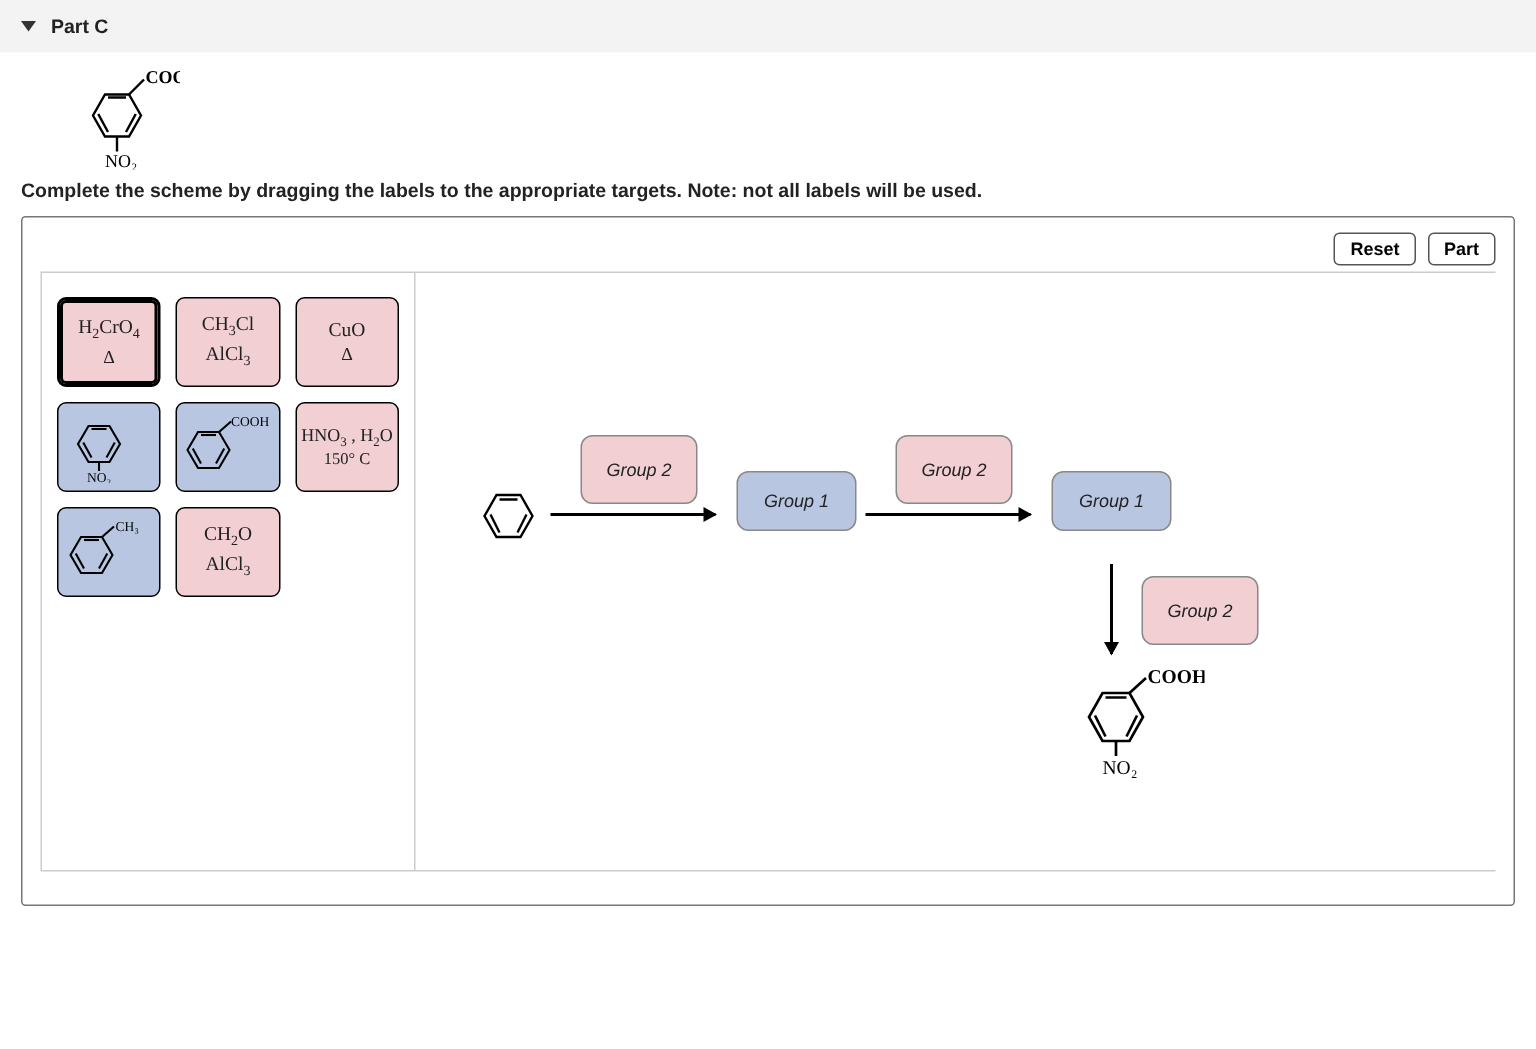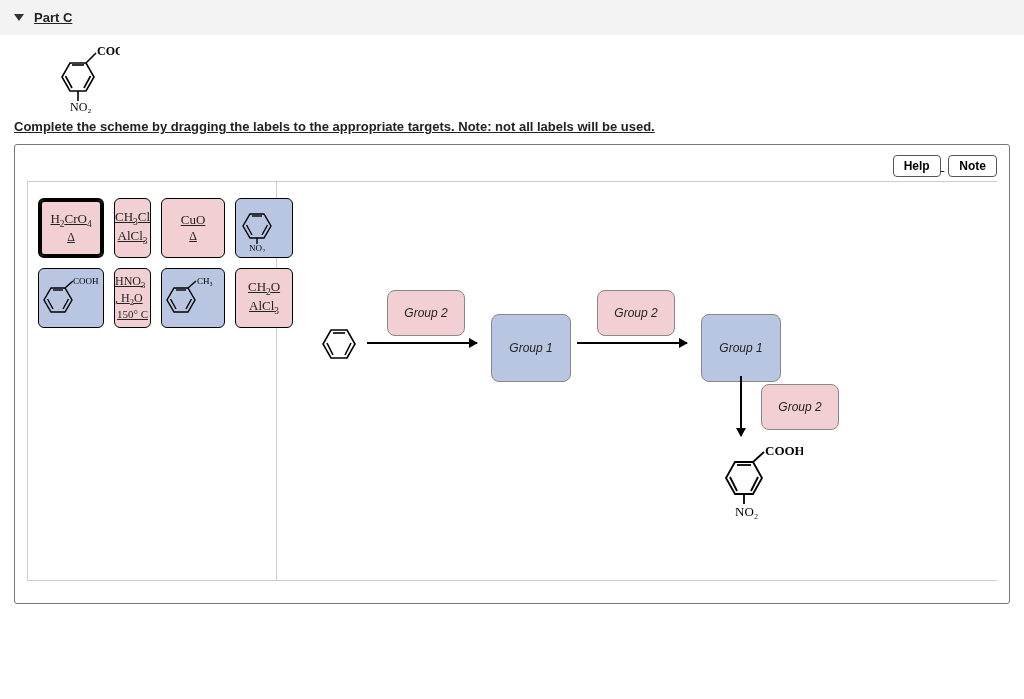--- a/index.html
+++ b/index.html
@@ -1,18 +1,18 @@
 <!DOCTYPE html>
 <html><head>
 <meta charset="utf-8">
 <style>
   * { box-sizing: border-box; }
   body { margin: 0; font-family: Arial, Helvetica, sans-serif; background: #fff; font-size: 13px; color: #222; }
 
-  .wrap { width: 1024px; text-decoration: underline; }
+  .wrap { width: 1024px; }
 
   .part-header {
     background: #f3f3f3;
     padding: 10px 14px;
     display: flex;
     align-items: center;
     gap: 10px;
     font-weight: bold;
   }
   .caret-down {
@@ -56,21 +56,21 @@
     border-top: 1px solid #ccc;
     border-bottom: 1px solid #ccc;
   }
 
   .palette {
     width: 250px;
     border-right: 1px solid #ccc;
     border-left: 1px solid #ccc;
     padding: 16px 10px;
     display: grid;
-    grid-template-columns: 1fr 1fr 1fr 1fr;
+    grid-template-columns: 1fr 1fr 1fr;
     grid-auto-rows: 60px;
     gap: 10px;
   }
 
   .tile {
     border: 1px solid #000;
     border-radius: 6px;
     display: flex;
     flex-direction: column;
     align-items: center;
@@ -81,21 +81,21 @@
     line-height: 1.25;
   }
   .tile.pink { background: #f1cfd3; }
   .tile.blue { background: #b8c6e2; }
   .tile.selected { box-shadow: 0 0 0 2px #000 inset; border-width: 2px; }
 
   .canvas { flex: 1; position: relative; }
 
   .target-g1 {
     position: absolute;
-    width: 80px; height: 68px;
+    width: 80px; height: 40px;
     background: #b8c6e2;
     border: 1px solid #888;
     border-radius: 8px;
     display: flex; align-items:center; justify-content:center;
     font-style: italic; font-size: 12px;
   }
   .target-g2 {
     position: absolute;
     width: 78px; height: 46px;
     background: #f1cfd3;
@@ -154,22 +154,22 @@
       </g>
       <text x="47" y="10" font-family="Times New Roman,serif" font-size="12" font-weight="bold">COOH</text>
       <text x="20" y="66" font-family="Times New Roman,serif" font-size="12">NO₂</text>
     </svg>
   </div>
 
   <div class="instr">Complete the scheme by dragging the labels to the appropriate targets. Note: not all labels will be used.</div>
 
   <div class="panel">
     <div class="toprow">
-      <span class="btn">Help</span>
-      <span class="btn">Note</span>
+      <span class="btn">Reset</span>
+      <span class="btn">Part</span>
     </div>
 
     <div class="workzone">
 
       <div class="palette">
 
         <div class="tile pink selected">
           <div class="serif"><span>H</span><span class="sub">2</span><span>CrO</span><span class="sub">4</span></div>
           <div class="delta">Δ</div>
         </div>

